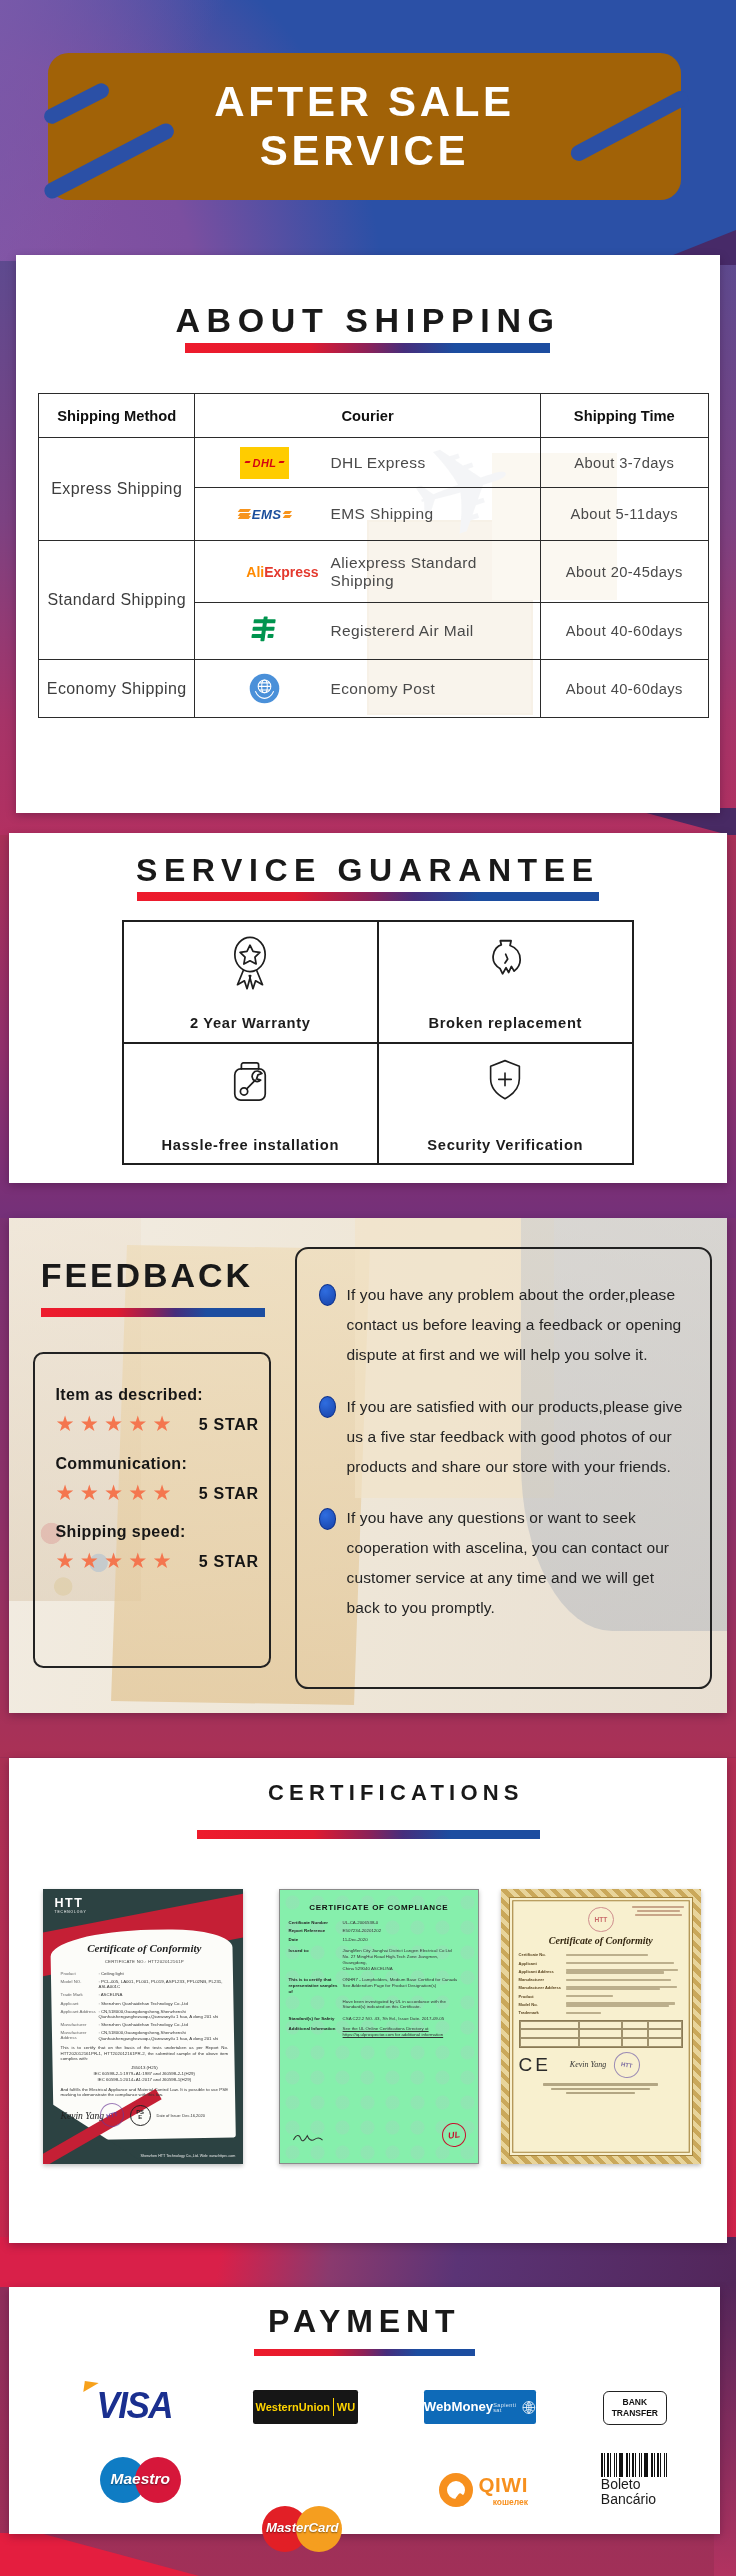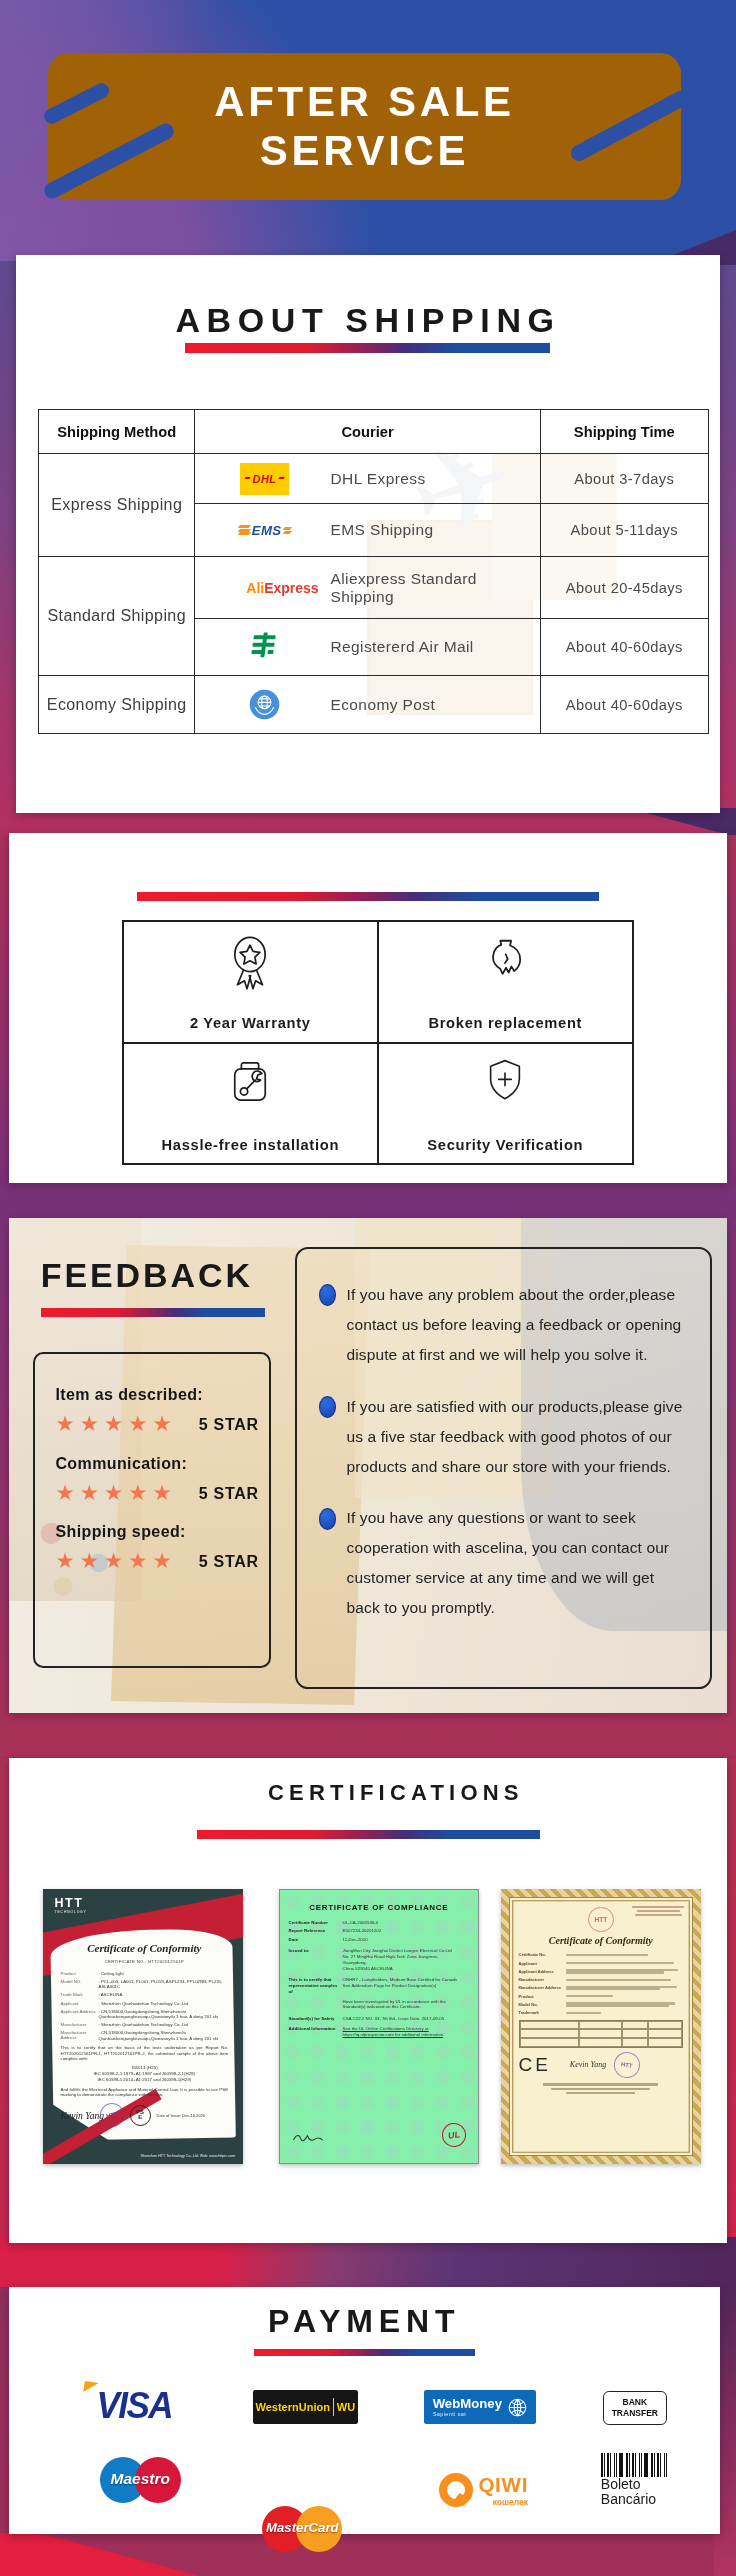--- a/index.html
+++ b/index.html
@@ -35,21 +35,21 @@
   .sec-title{position:absolute;width:100%;text-align:center;font-weight:900;color:#191919;}
   .grad{position:absolute;background:linear-gradient(90deg,#ee1b2c 0%,#e01a30 34%,#8c2158 50%,#462d7c 60%,#1c4da0 74%,#1c4da0 100%);}
   
   .card-ship{left:16px;top:255px;width:704px;height:558px;}
   .ship-title{top:46px;font-size:34px;letter-spacing:6.6px;}
   .ship-grad{left:169px;top:88px;width:365px;height:9.6px;}
   .wm{right:81px;top:169px;width:294px;height:316px;opacity:.14;z-index:0;}
   .wm .bx1{position:absolute;left:22px;top:96px;width:162px;height:191px;background:#dcb77f;border:2.2px solid #c9a15f;}
   .wm .bx2{position:absolute;left:147px;top:29px;width:125px;height:147px;background:#e8cfa0;}
   .wm .plane{position:absolute;left:66px;top:-7.4px;font-size:125px;color:#b8bfc9;transform:rotate(-18deg);}
-  table.ship{position:absolute;left:22px;top:154px;width:671px;border-collapse:collapse;z-index:1;}
+  table.ship{position:absolute;left:22px;top:138px;width:671px;border-collapse:collapse;z-index:1;}
   table.ship th,table.ship td{border:1.5px solid #2b2b2b;background:transparent;}
   table.ship th{font-size:14.7px;font-weight:800;color:#101010;}
   td.method{font-size:16px;color:#3d3d3d;text-align:center;letter-spacing:0.4px;}
   td.time{font-size:14.7px;color:#4a4a4a;text-align:center;letter-spacing:0.4px;}
   td.courier{padding-left:28px;}
   .crow{display:flex;align-items:center;}
   .lwrap{width:82px;display:flex;justify-content:center;align-items:center;}
   .cname{font-size:15.5px;color:#4a4a4a;margin-left:25px;letter-spacing:0.4px;}
   .logo-dhl{width:49px;height:32px;background:#ffcc00;display:flex;align-items:center;justify-content:center;gap:2.2px;}
   .logo-dhl b{color:#d40511;font-style:italic;font-size:11px;letter-spacing:0.4px;}
@@ -165,21 +165,21 @@
   .pay-grad{left:245px;top:62px;width:221px;height:7.4px;}
   .pm{position:absolute;display:flex;align-items:center;justify-content:center;}
   .visa{left:63px;top:96px;width:125px;height:44px;}
   .visa .vtxt{font-size:35px;font-weight:900;font-style:italic;color:#1a2f8f;letter-spacing:-1.5px;transform:scaleY(1.05);}
   .visa .flag{position:absolute;left:11.8px;top:-1.5px;width:0;height:0;border-bottom:11px solid transparent;border-left:14.7px solid #f7a11b;transform:rotate(8deg);}
   .wu{left:244px;top:103px;width:105px;height:34px;background:#161616;border-radius:2.2px;color:#ffd400;gap:2.9px;}
   .wu .w1{font-size:11px;font-weight:700;}
   .wu .sep{width:1.1px;height:17.7px;background:#ffd400;}
   .wu .w2{font-size:11px;font-weight:900;}
   .wm-box{left:415px;top:103px;width:112px;height:34px;background:#0e6ab8;border-radius:2.2px;color:#fff;gap:5.9px;}
-  .wm-box .col{display:flex;flex-direction:column;align-items:flex-start;line-height:1;}
+  .wm-box .col{display:flex;flex-direction:row;align-items:flex-start;line-height:1;}
   .wm-box .w1{font-size:13.2px;font-weight:800;}
   .wm-box .w2{font-size:5.5px;opacity:.85;margin-top:2.2px;letter-spacing:0.4px;}
   .bank{left:594px;top:104px;width:62px;height:32px;border:1.5px solid #222;border-radius:5.9px;background:#fff;}
   .bank span{font-size:8.5px;font-weight:700;color:#111;text-align:center;line-height:1.25;white-space:pre-line;}
   .circles{position:relative;width:81px;height:49px;}
   .circles .c{position:absolute;top:1.5px;width:46px;height:46px;border-radius:50%;}
   .circles .txt{position:absolute;width:100%;text-align:center;top:14.7px;color:#fff;font-style:italic;font-weight:700;z-index:2;
                 text-shadow:0 0.7px 1.5px rgba(0,0,0,.45);}
   .maestro{left:91px;top:168px;}
   .maestro .c1{left:0;background:#0f7cc4;}
@@ -332,20 +332,21 @@
             <span class="cname">Economy Post</span>
           </div>
         </td>
         <td class="time">About 40-60days</td>
       </tr>
     </tbody>
       </table>
   </div>
 
   <div class="card card-guar">
+    <div class="sec-title guar-title">SERVICE GUARANTEE</div>
     <div class="grad guar-grad"></div>
     <div class="g-grid">
       <div class="g-cell">
         <svg viewBox="0 0 80 88" width="53" height="58">
           <g fill="none" stroke="#1e1e1e" stroke-width="2.6" stroke-linejoin="round" stroke-linecap="round">
             <ellipse cx="40" cy="31" rx="23" ry="26"></ellipse>
             <path d="M40 17 l4.6 9.4 10.4 1.5 -7.5 7.3 1.8 10.3 -9.3 -4.9 -9.3 4.9 1.8 -10.3 -7.5 -7.3 10.4 -1.5 z"></path>
             <path d="M30 55 L21 77 L31.5 71 L35.5 83 L41 63"></path>
             <path d="M50 55 L59 77 L48.5 71 L44.5 83 L39 63"></path>
           </g>

